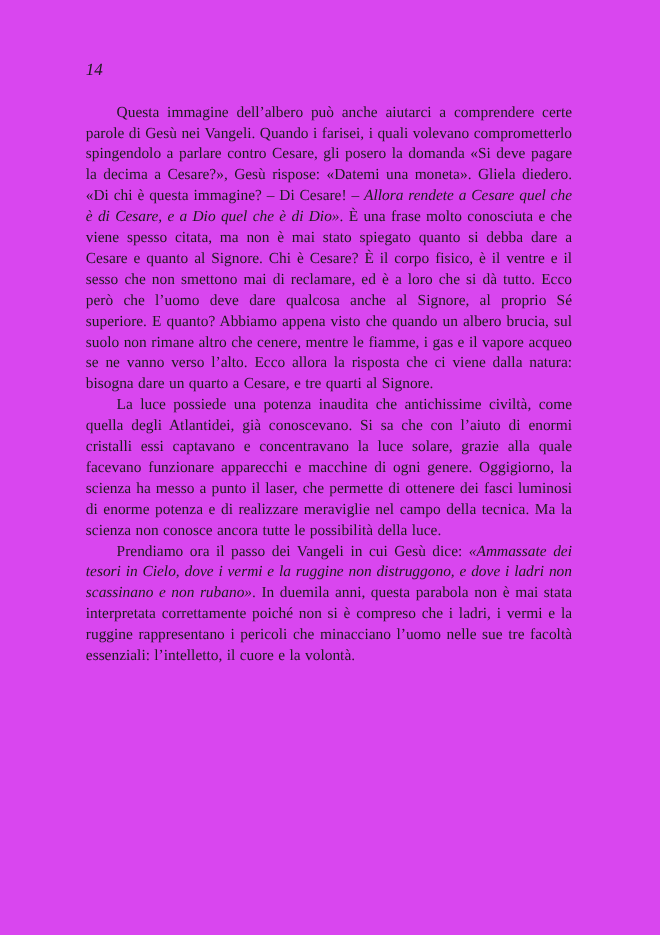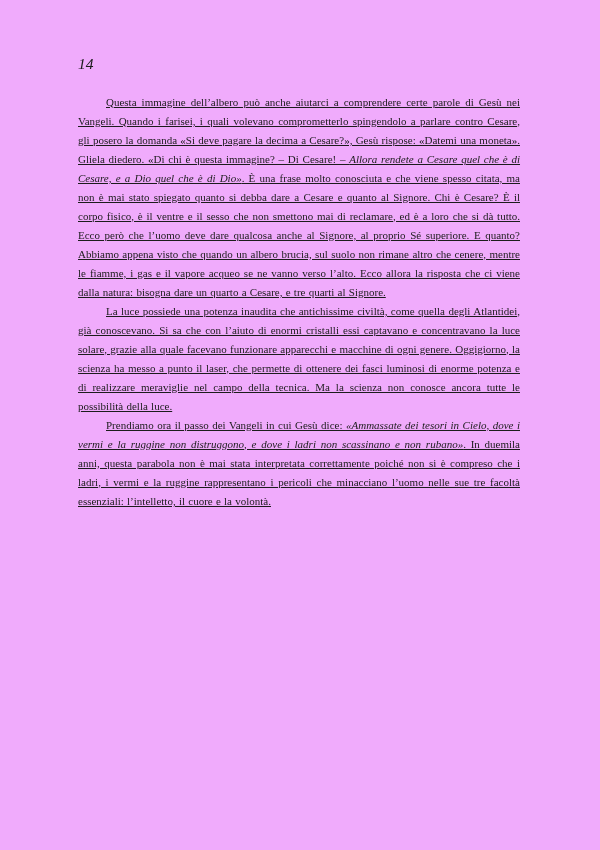--- a/index.html
+++ b/index.html
@@ -4,21 +4,21 @@
 <style>
   html, body {
     margin: 0;
     padding: 0;
     background: #ffffff;
   }
   .page {
     position: relative;
     width: 600px;
     height: 850px;
-    background: #f0abfc;
+    background: #d946ef;
     box-sizing: border-box;
     padding: 55px 80px 0 78px;
     font-family: "Liberation Serif", "DejaVu Serif", serif;
     color: #1c1c1c;
     overflow: hidden;
   }
   .header {
     display: flex;
     justify-content: space-between;
     align-items: baseline;
@@ -27,24 +27,23 @@
     line-height: 1.2;
     margin-bottom: 19px;
   }
   .body-text {
     width: 442px;
   }
   .para {
     margin: 0;
     text-indent: 28px;
     text-align: justify;
-    font-size: 11px;
+    font-size: 14px;
     line-height: 19px;
     word-spacing: 0.5px;
-    text-decoration: underline;
   }
   .it {
     font-style: italic;
   }
 </style>
 </head>
 <body>
 
 <div class="page">
   <div class="header">

